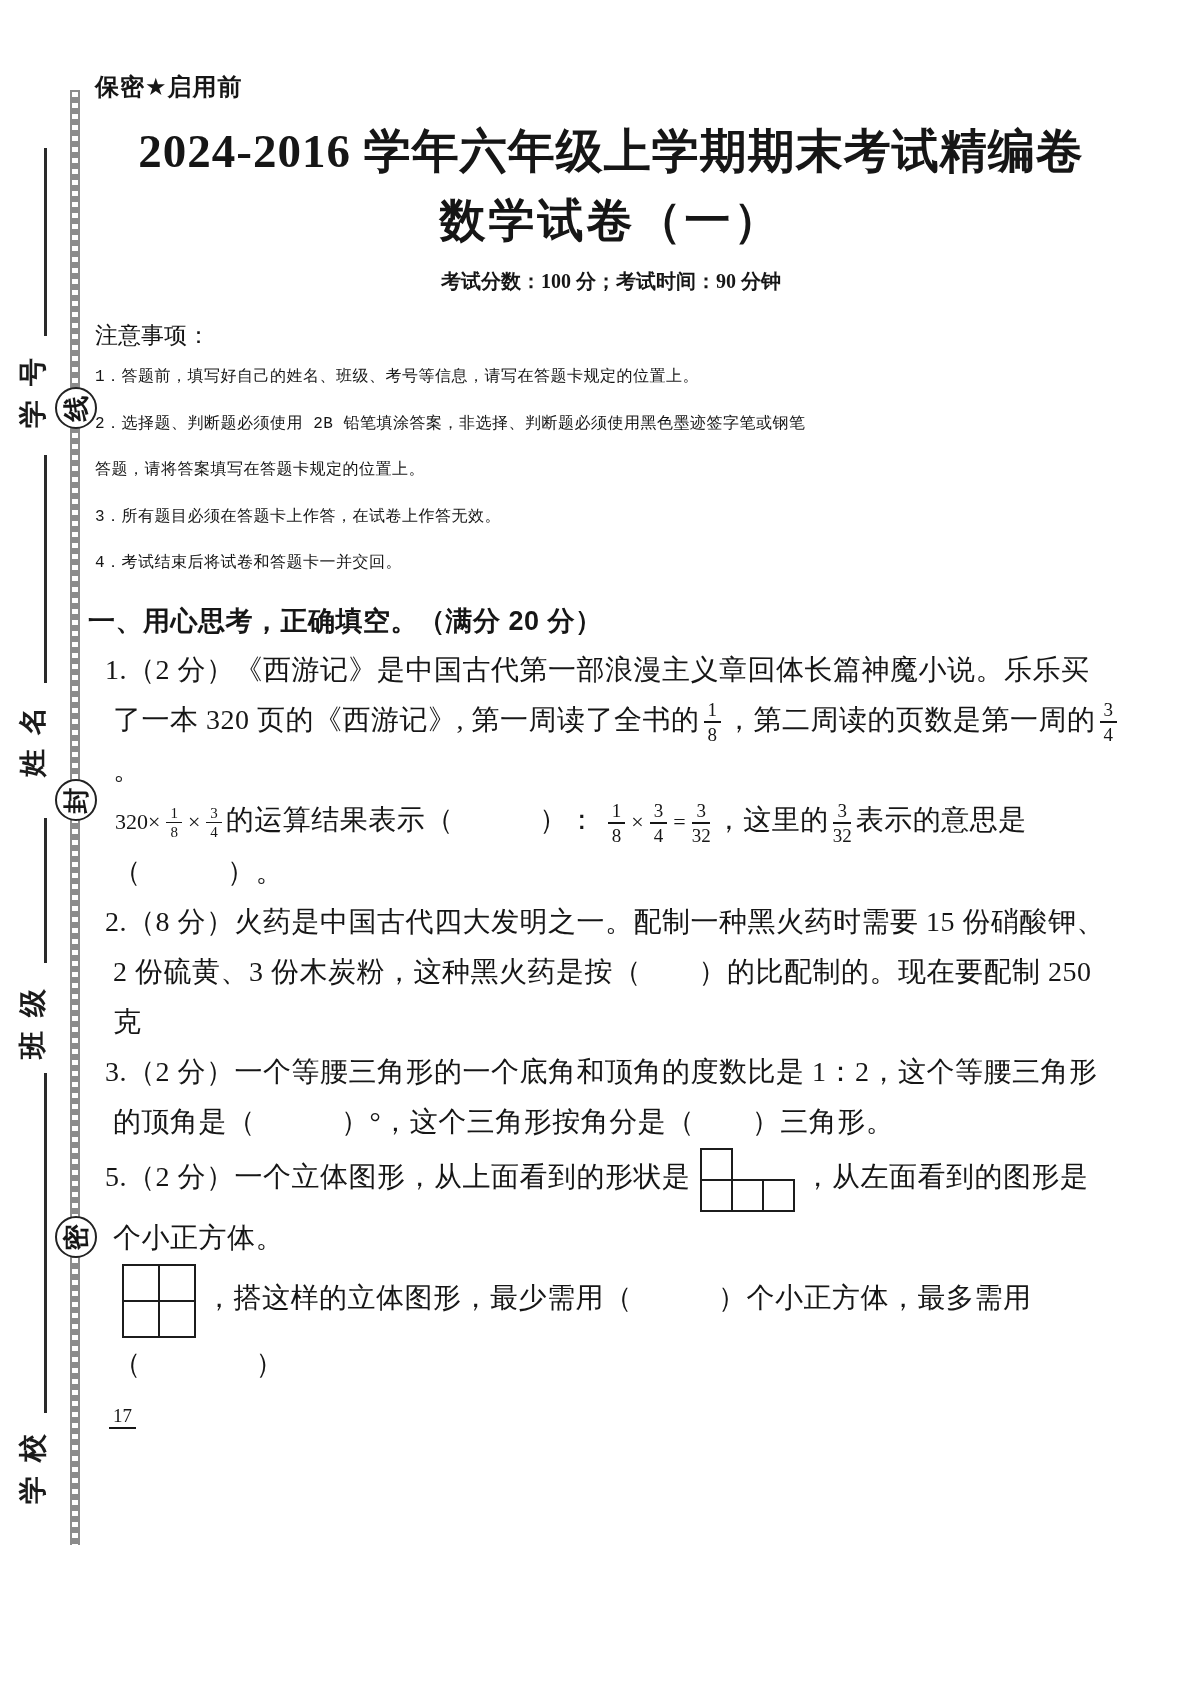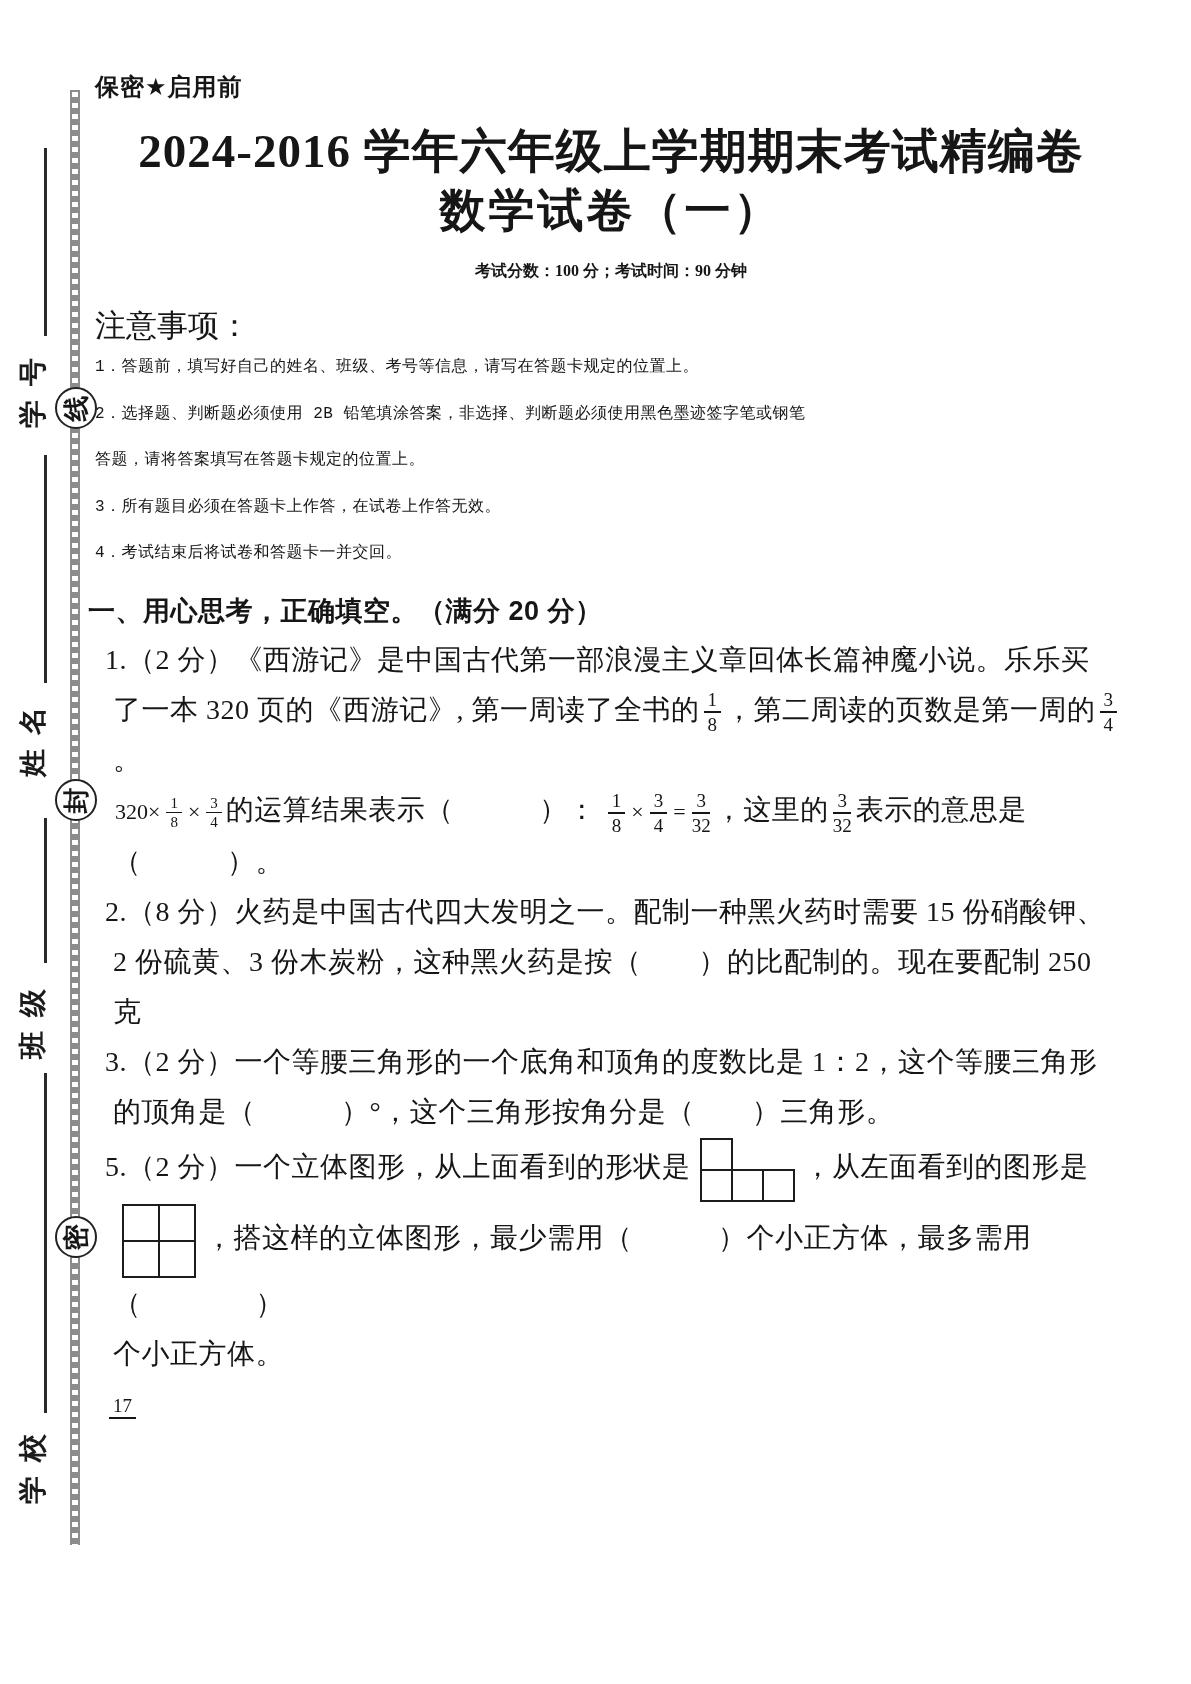--- a/index.html
+++ b/index.html
@@ -44,25 +44,25 @@
   .confidential {
     margin-top:72px;
     font-family:"Liberation Sans","DejaVu Sans",sans-serif;
     font-weight:bold; font-size:24px; letter-spacing:1px; line-height:30px;
   }
   .title1 {
     margin-top:20px; text-align:center; font-weight:bold;
     font-size:47px; line-height:58px; letter-spacing:1px;
   }
   .title2 {
-    margin-top:2px; text-align:center; font-weight:bold;
+    margin-top:12px; text-align:center; font-weight:bold;
     font-size:46px; line-height:58px; letter-spacing:3px;
   }
-  .exam-info { margin-top:16px; text-align:center; font-size:16px; line-height:30px; font-weight:600; }
-  .notice-title { margin-top:22px; font-size:31px; line-height:36px; }
+  .exam-info { margin-top:16px; text-align:center; font-size:20px; line-height:30px; font-weight:600; }
+  .notice-title { margin-top:22px; font-size:23px; line-height:36px; }
   .notice-line { font-size:16px; line-height:46.5px; letter-spacing:0.5px;font-family:Liberation Mono, monospace; }
   .section-heading {
     margin-top:10px; margin-left:-7px;
     font-family:"Liberation Sans","DejaVu Sans",sans-serif;
     font-weight:bold; font-size:27px; line-height:48px; letter-spacing:0.5px;
   }
   .q-line { font-size:28px; line-height:50px; padding-left:10px; letter-spacing:0.5px; }
   .q-line.cont { padding-left:18px; }
 
   
@@ -158,27 +158,27 @@
         <div class="q-line"><span>3.（2 分）一个等腰三角形的一个底角和顶角的度数比是 1：2，这个等腰三角形</span></div>
         <div class="q-line cont"><span>的顶角是（　　　）°，这个三角形按角分是（　　）三角形。</span></div>
       </div>
       <div class="question">
         <div class="q-line"><span>5.（2 分）一个立体图形，从上面看到的形状是</span><span class="diagram"><svg width="97" height="66">
               <rect x="2" y="2" width="31" height="31" fill="none" stroke="#1c1c1c" stroke-width="2"></rect>
               <rect x="2" y="33" width="31" height="31" fill="none" stroke="#1c1c1c" stroke-width="2"></rect>
               <rect x="33" y="33" width="31" height="31" fill="none" stroke="#1c1c1c" stroke-width="2"></rect>
               <rect x="64" y="33" width="31" height="31" fill="none" stroke="#1c1c1c" stroke-width="2"></rect>
             </svg></span><span>，从左面看到的图形是</span></div>
+        <div class="q-line cont"><span>个小正方体。</span></div>
         <div class="q-line cont"><span class="diagram"><svg width="76" height="76">
               <rect x="2" y="2" width="36" height="36" fill="none" stroke="#1c1c1c" stroke-width="2"></rect>
               <rect x="38" y="2" width="36" height="36" fill="none" stroke="#1c1c1c" stroke-width="2"></rect>
               <rect x="2" y="38" width="36" height="36" fill="none" stroke="#1c1c1c" stroke-width="2"></rect>
               <rect x="38" y="38" width="36" height="36" fill="none" stroke="#1c1c1c" stroke-width="2"></rect>
             </svg></span><span>，搭这样的立体图形，最少需用（　　　）个小正方体，最多需用（　　　　）</span></div>
-        <div class="q-line cont"><span>个小正方体。</span></div>
       </div>
       <div class="question">
         <div class="q-line"><span class="frac">
             <span class="num">17</span>
           </span></div>
       </div>
     </div>
 </main>
 
 </body></html>

